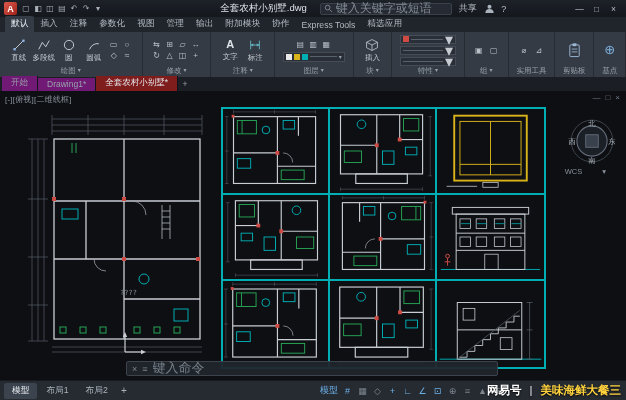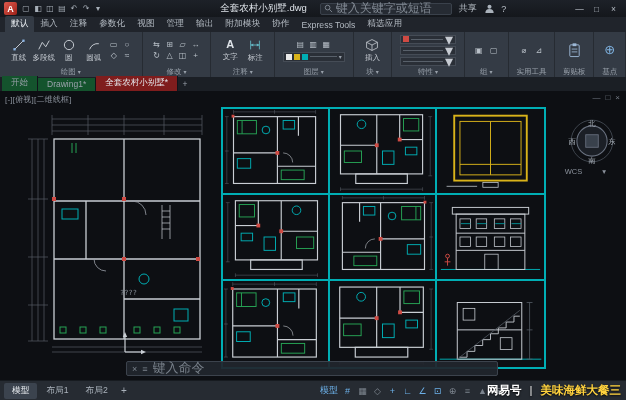--- a/index.html
+++ b/index.html
@@ -29,40 +29,40 @@
   .ribbontabs{height:15px;flex:0 0 auto;background:#20242b;display:flex;align-items:flex-end;padding-left:5px;
     font-size:8.7px;color:#b3bac2;white-space:nowrap}
   .rtab{padding:2px 6px;border-radius:2px 2px 0 0}
   .rtab.active{background:var(--ribbon-bg,#343b45);color:#ecf0f4}
 
   
   .ribbon{height:45px;flex:0 0 auto;background:var(--ribbon-bg,#343b45);display:flex;color:#c6cbd2;overflow:hidden}
   .panel{flex:1 1 auto;display:flex;flex-direction:column;border-right:1px solid #262b32;padding:2px 3px 0;min-width:0}
   .panel-body{flex:1;display:flex;align-items:center;justify-content:center;gap:3px}
   .panel-body.col{flex-direction:column;gap:2px}
-  .panel-label{height:11px;font-size:7.5px;color:#98a0aa;display:flex;align-items:center;justify-content:center;gap:2px;white-space:nowrap}
+  .panel-label{height:11px;font-size:7.5px;color:#98a0aa;display:flex;align-items:flex-start;justify-content:center;gap:2px;white-space:nowrap}
   .bigbtn{display:flex;flex-direction:column;align-items:center;width:22px;gap:1px;font-size:7.5px;color:#c6cbd2;white-space:nowrap}
   .bigbtn svg{width:14px;height:14px}
   .glyphA{font-size:11px;font-weight:bold;line-height:13px;color:#dfe4e9}
   .mini{width:12px;height:11px;display:flex;align-items:center;justify-content:center;font-size:8px;color:#b9c0c8}
   .minigrid{display:grid;grid-auto-rows:11px}
   .g2{grid-template-columns:repeat(2,13px)}
   .g3{grid-template-columns:repeat(3,13px)}
   .g4{grid-template-columns:repeat(4,13px)}
   .ddl{width:62px;height:10px;background:#2a2f37;border:1px solid #454c56;display:flex;align-items:center;gap:2px;padding:0 2px}
   .chip{width:6px;height:6px;flex:0 0 auto}
   .chip.w{background:#e8e8e8}.chip.y{background:var(--yellow,#d9b31a)}.chip.c{background:var(--cyan,#00aeb4)}.chip.r{background:var(--red,#cf4a43)}
   .ddl .caret, .panel-label .caret{font-size:6px;color:#98a0aa}
   .ddl-lines{flex:1;height:1px;background:#58606a}
   .pbar{width:56px;height:9px;background:#2a2f37;border:1px solid #454c56;display:flex;align-items:center;gap:2px;padding:0 2px;margin:0}
   .blue-glyph{color:#7fb2e0;font-size:13px;line-height:14px}
 
   
   .filetabs{height:14px;flex:0 0 auto;background:#1b1f25;display:flex;align-items:flex-end;padding-left:2px;font-size:8.5px;color:#9aa1ab}
-  .ftab{padding:1px 9px 2px;border-right:1px solid #11141a;background:#14532d;white-space:nowrap}
+  .ftab{padding:1px 9px 2px;border-right:1px solid #11141a;background:#701a75;white-space:nowrap}
   .ftab.active{background:#7f1d1d;color:#e6eaef}
   .ftab-add{width:14px;text-align:center;color:#9aa1ab;padding:1px 0 2px}
 
   
   .canvas{flex:1;position:relative;background:var(--canvas-bg,#0d0f13);overflow:hidden}
   .vp-label{position:absolute;top:3px;left:5px;font-size:8px;color:#8b929c;letter-spacing:.2px}
   .vp-ctl{position:absolute;top:2px;right:6px;display:flex;gap:5px;font-size:8px;color:#767d87}
   svg .sw{stroke:var(--wall,#c9ced4);fill:none}
   svg .sd{stroke:var(--dim,#565d66);fill:none}
   svg .sc{stroke:var(--cyan,#00aeb4);fill:none}

